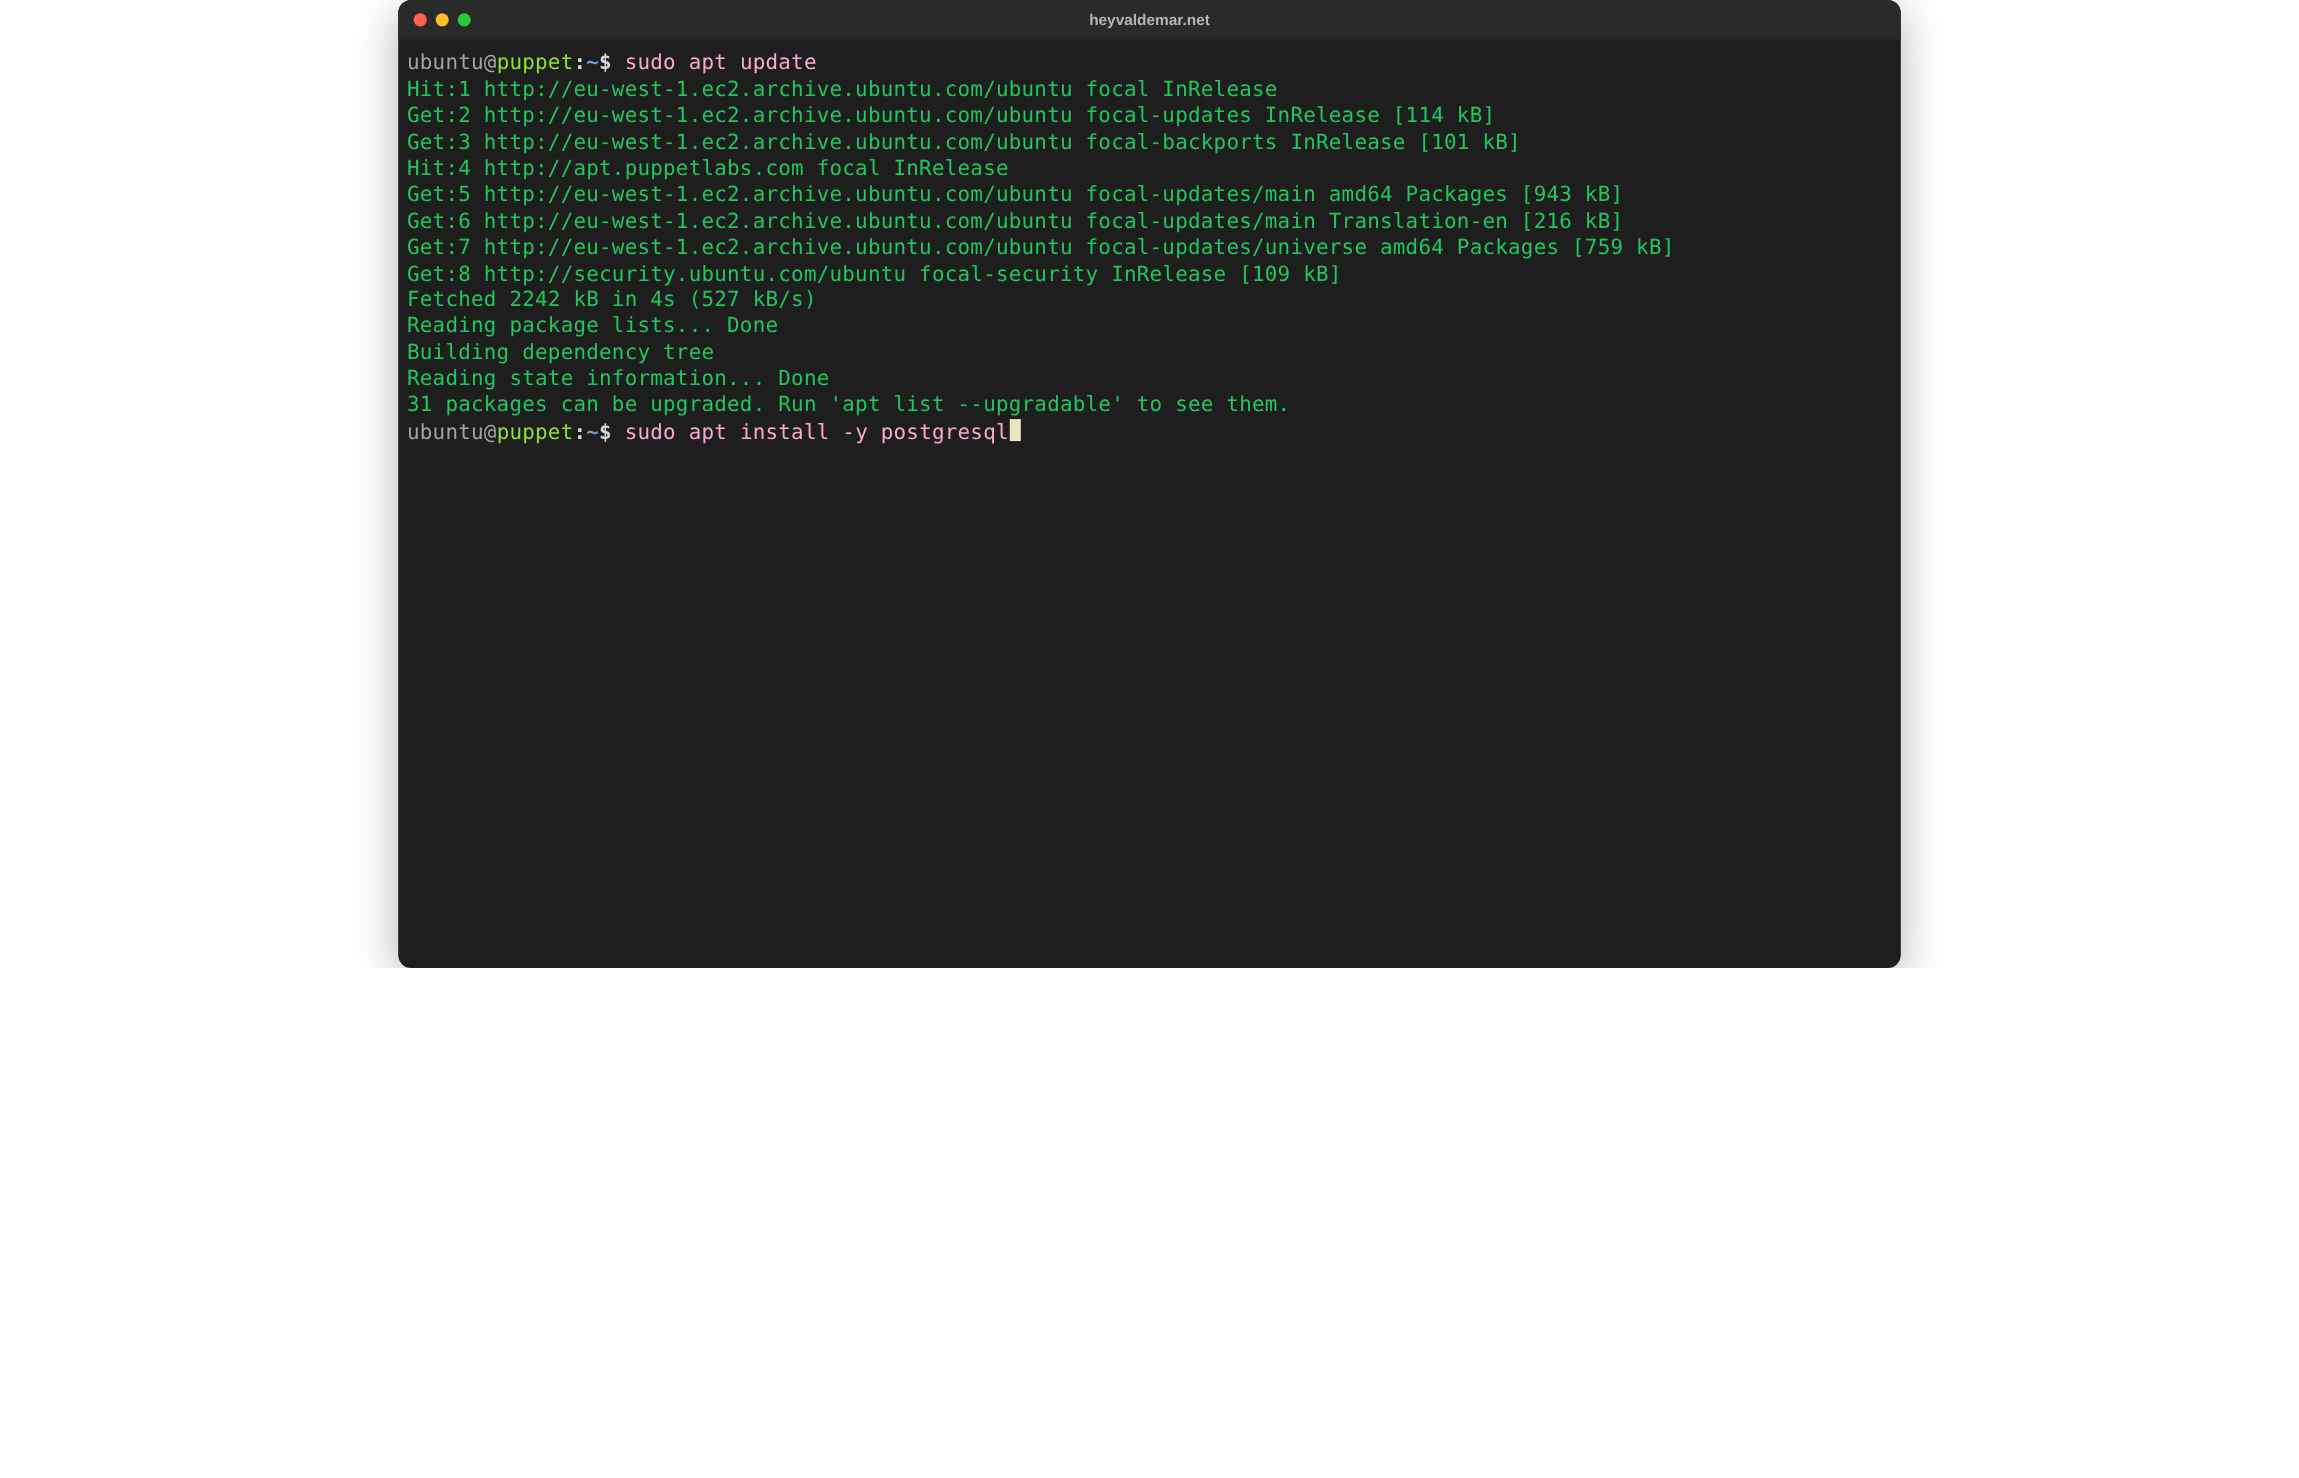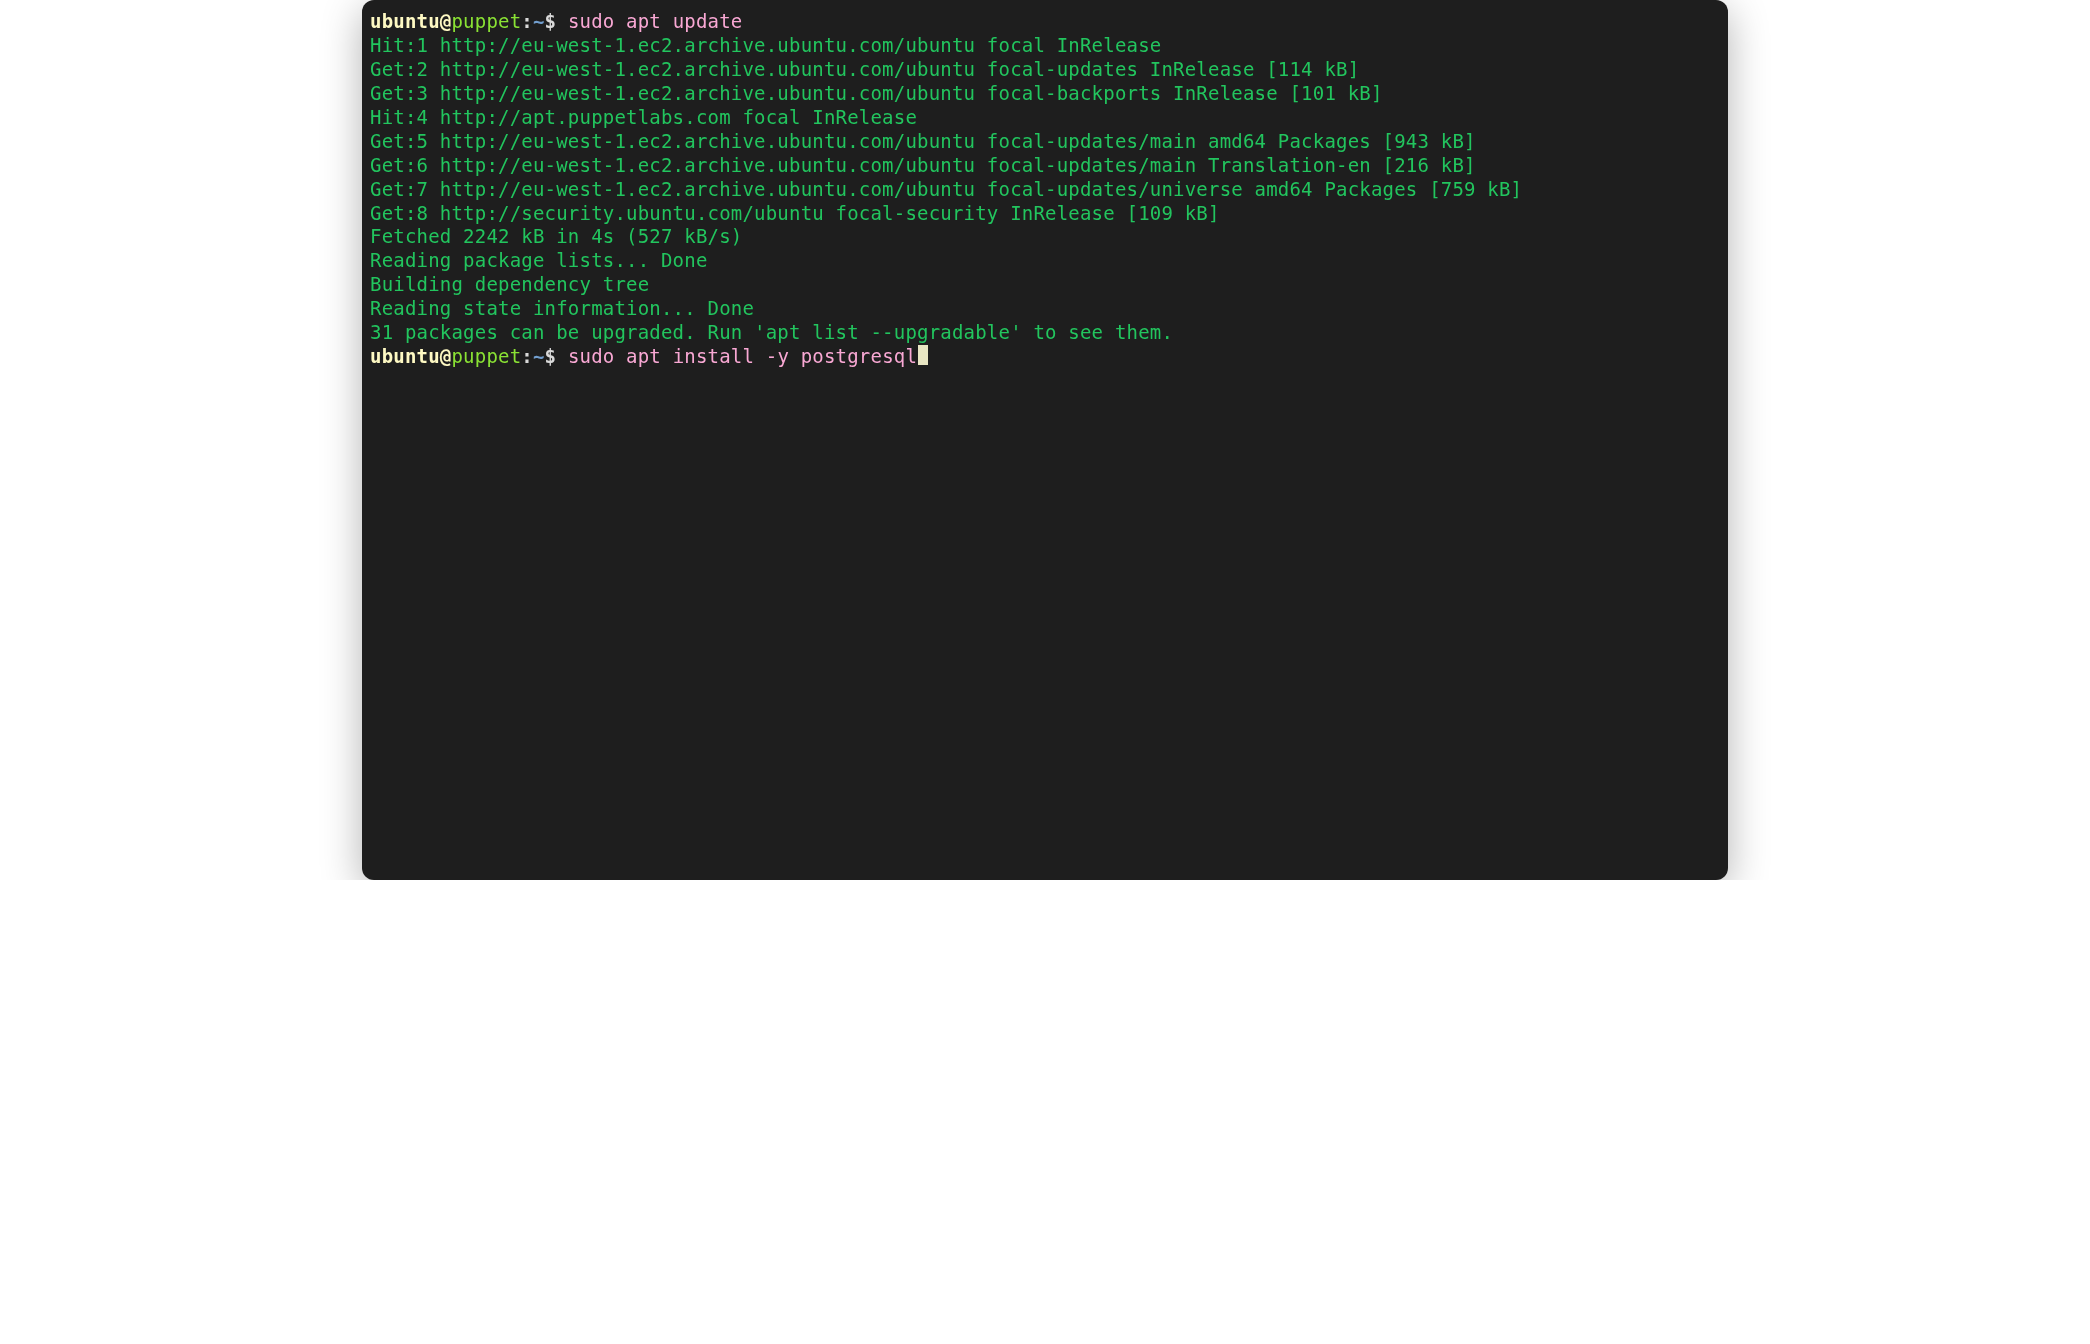--- a/index.html
+++ b/index.html
@@ -62,34 +62,42 @@
       font-size: 19px;
       line-height: 1.26;
       color: #d9d9d9;
       white-space: pre;
       overflow: hidden;
       letter-spacing: 0.2px;
     }
     .line {
       display: block;
     }
-    .prompt-user { color: #fef9c3; font-weight: bold; margin-top: 28px; }
+    .prompt-user { color: #a3a3a3; font-weight: normal; margin-top: 28px; }
     .prompt-host { color: #8ae234; font-weight: normal; }
     .prompt-colon { color: #d9d9d9; font-weight: bold;}
     .prompt-path { color: #729fcf; font-weight: bold;}
     .prompt-dollar { color: #d9d9d9; font-weight: bold;}
     .cmd { color: #f9a8d4; }
     .output { color: #22c55e; }
     .cursor {
       display: inline-block;
       width: 10px;
       height: 20px;
       background: #e8e6c3;
       vertical-align: -2px;
       margin-left: 1px;
     }
   </style>
 </head>
 <body>
 
 <div class="terminal-window">
+  <div class="titlebar">
+    <div class="traffic-lights">
+      <div class="traffic-light close-btn"></div>
+      <div class="traffic-light min-btn"></div>
+      <div class="traffic-light max-btn"></div>
+    </div>
+    <div class="title">heyvaldemar.net</div>
+  </div>
   <div class="terminal-body"><span class="line"><span class="prompt-user">ubuntu</span><span class="prompt-user">@</span><span class="prompt-host">puppet</span><span class="prompt-colon">:</span><span class="prompt-path">~</span><span class="prompt-dollar">$</span> <span class="cmd">sudo apt update</span></span><span class="line output">Hit:1 http://eu-west-1.ec2.archive.ubuntu.com/ubuntu focal InRelease</span><span class="line output">Get:2 http://eu-west-1.ec2.archive.ubuntu.com/ubuntu focal-updates InRelease [114 kB]</span><span class="line output">Get:3 http://eu-west-1.ec2.archive.ubuntu.com/ubuntu focal-backports InRelease [101 kB]</span><span class="line output">Hit:4 http://apt.puppetlabs.com focal InRelease</span><span class="line output">Get:5 http://eu-west-1.ec2.archive.ubuntu.com/ubuntu focal-updates/main amd64 Packages [943 kB]</span><span class="line output">Get:6 http://eu-west-1.ec2.archive.ubuntu.com/ubuntu focal-updates/main Translation-en [216 kB]</span><span class="line output">Get:7 http://eu-west-1.ec2.archive.ubuntu.com/ubuntu focal-updates/universe amd64 Packages [759 kB]</span><span class="line output">Get:8 http://security.ubuntu.com/ubuntu focal-security InRelease [109 kB]</span><span class="line output">Fetched 2242 kB in 4s (527 kB/s)</span><span class="line output">Reading package lists... Done</span><span class="line output">Building dependency tree</span><span class="line output">Reading state information... Done</span><span class="line output">31 packages can be upgraded. Run 'apt list --upgradable' to see them.</span><span class="line"><span class="prompt-user">ubuntu</span><span class="prompt-user">@</span><span class="prompt-host">puppet</span><span class="prompt-colon">:</span><span class="prompt-path">~</span><span class="prompt-dollar">$</span> <span class="cmd">sudo apt install -y postgresql</span><span class="cursor"></span></span></div>
 </div>
 
 </body></html>

